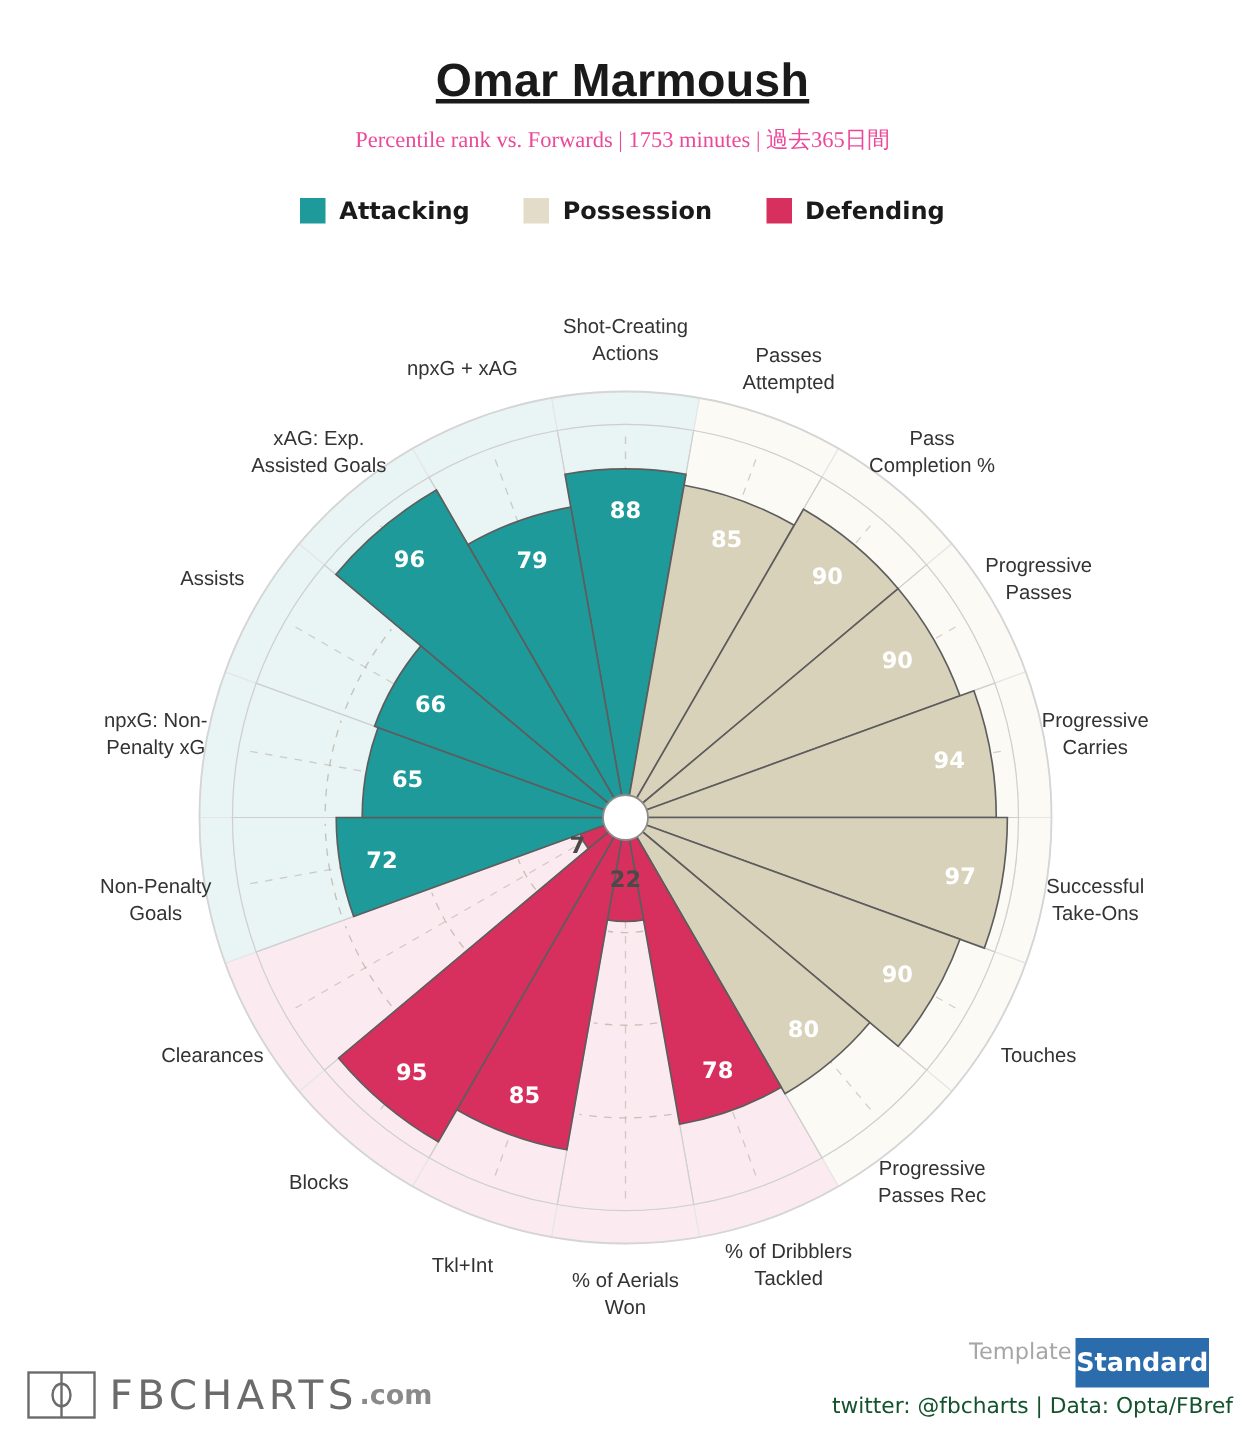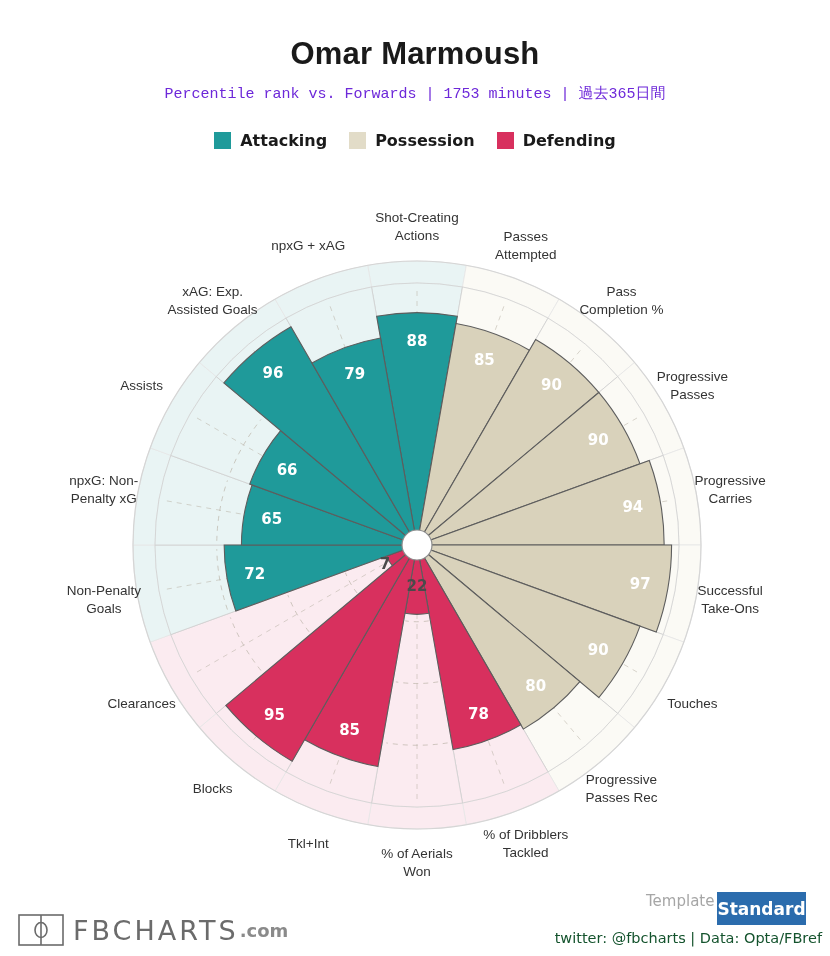--- a/index.html
+++ b/index.html
@@ -23,40 +23,41 @@
   .title {
     position: absolute;
     top: 36px;
     left: 0;
     width: 830px;
     text-align: center;
     font-size: 31px;
     font-weight: bold;
     color: #1a1a1a;
     letter-spacing: 0.2px;
+    text-decoration: underline;
   }
   .subtitle {
     position: absolute;
     top: 84px;
     left: 0;
     width: 830px;
     text-align: center;
     font-size: 15px;
-    color: #6d28d9;
-    font-family: Liberation Mono, monospace;
+    color: #ec4899;
+    font-family: Liberation Serif, serif;
   }
   .legend {
     position: absolute;
     top: 131px;
     left: 0;
     width: 830px;
     display: flex;
     justify-content: center;
     align-items: center;
-    gap: 0px;
+    gap: 14px;
   }
   .legend-item {
     display: flex;
     align-items: center;
     margin: 0 11px;
   }
   .legend-swatch {
     width: 17px;
     height: 17px;
     display: inline-block;

